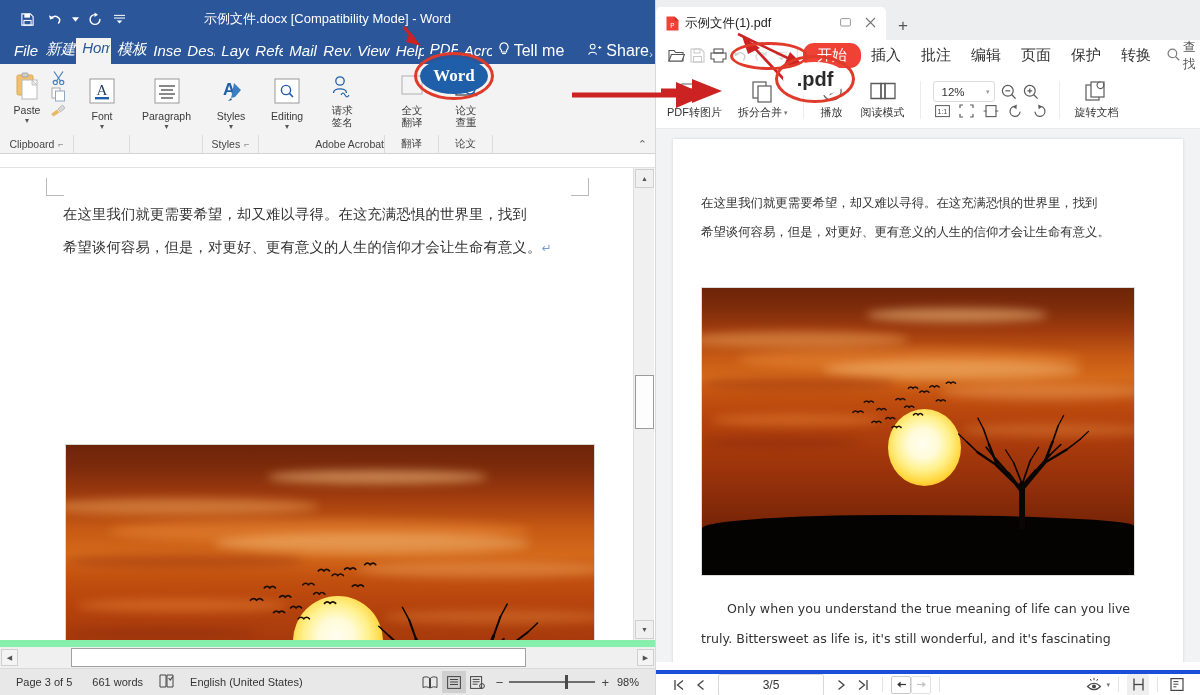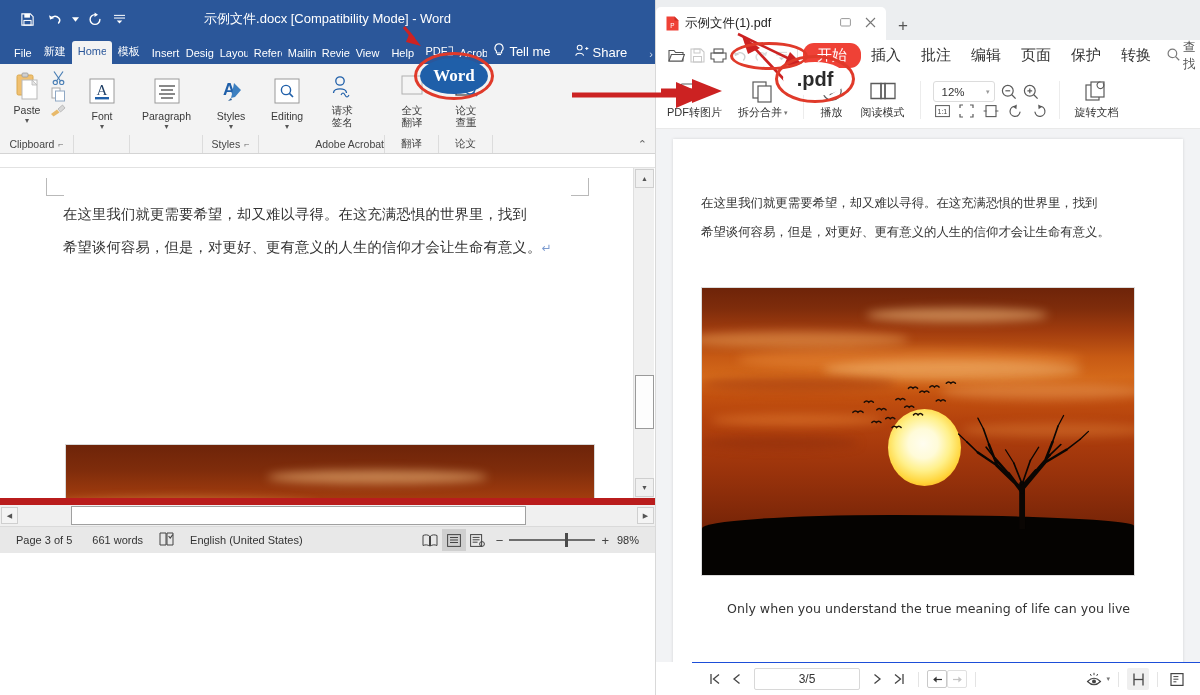--- a/index.html
+++ b/index.html
@@ -7,22 +7,22 @@
   body{
     font-family:"Liberation Sans","DejaVu Sans",sans-serif;
     font-size:12px;
     background:#fff;
     -webkit-font-smoothing:antialiased;
   }
   #root{ position:relative; width:1200px; height:695px; }
 
   
   #word{
-    position:absolute; left:0; top:0; width:655px; height:553px;
-    background:#b91c1c; overflow:hidden;
+    position:absolute; left:0; top:0; width:655px; height:695px;
+    background:#86efac; overflow:hidden;
   }
   .w-titlebar{
     height:38px; background:#2b579a; position:relative;
     display:flex; align-items:center;
   }
   .w-qat{ display:flex; align-items:center; gap:2px; padding-left:14px; }
   .qat-btn{
     width:26px; height:26px; display:flex; align-items:center; justify-content:center;
     color:#fff; font-size:14px; cursor:pointer;
   }
@@ -39,26 +39,26 @@
   .w-ctl{
     width:44px; height:38px; display:flex; align-items:center; justify-content:center;
     color:#fff; cursor:pointer; font-size:13px;
   }
 
   .w-tabs{
     height:26px; background:#2b579a; display:flex; align-items:flex-end;
     padding-left:8px; position:relative; overflow:hidden;
   }
   .w-tab{
-    color:#fff; font-size:11px; padding:4px 6px 5px 6px; cursor:pointer;
-    white-space:nowrap; max-width:34px; overflow:hidden;
+    color:#fff; font-size:15px; padding:4px 6px 5px 6px; cursor:pointer;
+    white-space:nowrap; max-width:34px; overflow:hidden;font-style:italic;
   }
   .w-tab.wide{ max-width:none; }
   .w-tab.active{ background:#f3f3f3; color:#2b579a; border-radius:3px 3px 0 0; max-width:none;}
-  .w-tab-icon{ display:flex; align-items:center; gap:4px; color:#fff; font-size:13px;
+  .w-tab-icon{ display:flex; align-items:center; gap:4px; color:#fff; font-size:16px;
                padding:4px 6px; cursor:pointer; white-space:nowrap; }
   .tabs-overflow{ position:absolute; right:2px; bottom:4px; color:#cfdbec; font-size:11px; }
 
   .w-ribbon{
     height:90px; background:#f3f3f3; border-bottom:1px solid #d4d4d4;
     display:flex; align-items:stretch; position:relative;
   }
   .rgroup{ display:flex; flex-direction:column; position:relative; padding:0 0px; }
   .rgroup .rbody{ flex:1; display:flex; align-items:flex-start; padding:4px 6px 0 6px; }
   .rgroup .rlabel{
@@ -207,22 +207,22 @@
   }
   .p-img{ position:absolute; left:28px; top:148px; width:434px; height:289px;
           border:1px solid #dcdcdc; overflow:hidden;}
   .p-text2{
     position:absolute; left:28px; right:20px; top:455px;
     font-family:"DejaVu Sans","Liberation Sans",sans-serif;
     font-size:12.6px; color:#333; line-height:2.35;
   }
 
   .p-status{
-    position:absolute; left:0; right:0; bottom:0; height:33px; background:#fff;
-    border-top:1px solid #1d4ed8; display:flex; align-items:center; padding:0 12px;margin-left:36px;
+    position:absolute; left:0; right:0; bottom:0; height:25px; background:#fff;
+    border-top:4px solid #1d4ed8; display:flex; align-items:center; padding:0 12px;
   }
   .ps-ic{ width:22px; height:22px; display:flex; align-items:center; justify-content:center;
           cursor:pointer; color:#444; }
   .ps-page{
     width:106px; height:22px; border:1px solid #d8d8d8; border-radius:2px; background:#fff;
     display:flex; align-items:center; justify-content:center; font-size:12px; color:#333;
     margin:0 6px; cursor:text;
   }
   .ps-div{ width:1px; height:15px; background:#e4e4e4; margin:0 8px; }
   .ps-box{ width:20px; height:18px; border:1px solid #c9c9c9; border-radius:2px;
@@ -911,20 +911,21 @@
                   <path d="M36 40 q1.8 -2 3.6 0 q1.8 -2 3.6 0"></path>
                 <path d="M20 36 q1.8 -2 3.6 0 q1.8 -2 3.6 0"></path>
                   <path d="M49 9 q1.8 -2 3.6 0 q1.8 -2 3.6 0"></path>
               </g>
             </svg>
           </div>
         </div>
 
         <div class="p-text2">
           <div style="text-indent:26px;">Only when you understand the true meaning of life can you live</div>
+          <div>truly. Bittersweet as life is, it's still wonderful, and it's fascinating</div>
         </div>
       </div>
     </div>
 
     <div class="p-status">
       <div class="ps-ic">
         <svg width="14" height="14" viewBox="0 0 14 14">
             <path d="M3 2 v10" stroke="#444" stroke-width="1.3"></path>
             <path d="M11 2.5 L5.5 7 L11 11.5" fill="none" stroke="#444" stroke-width="1.3"></path>
           </svg>

